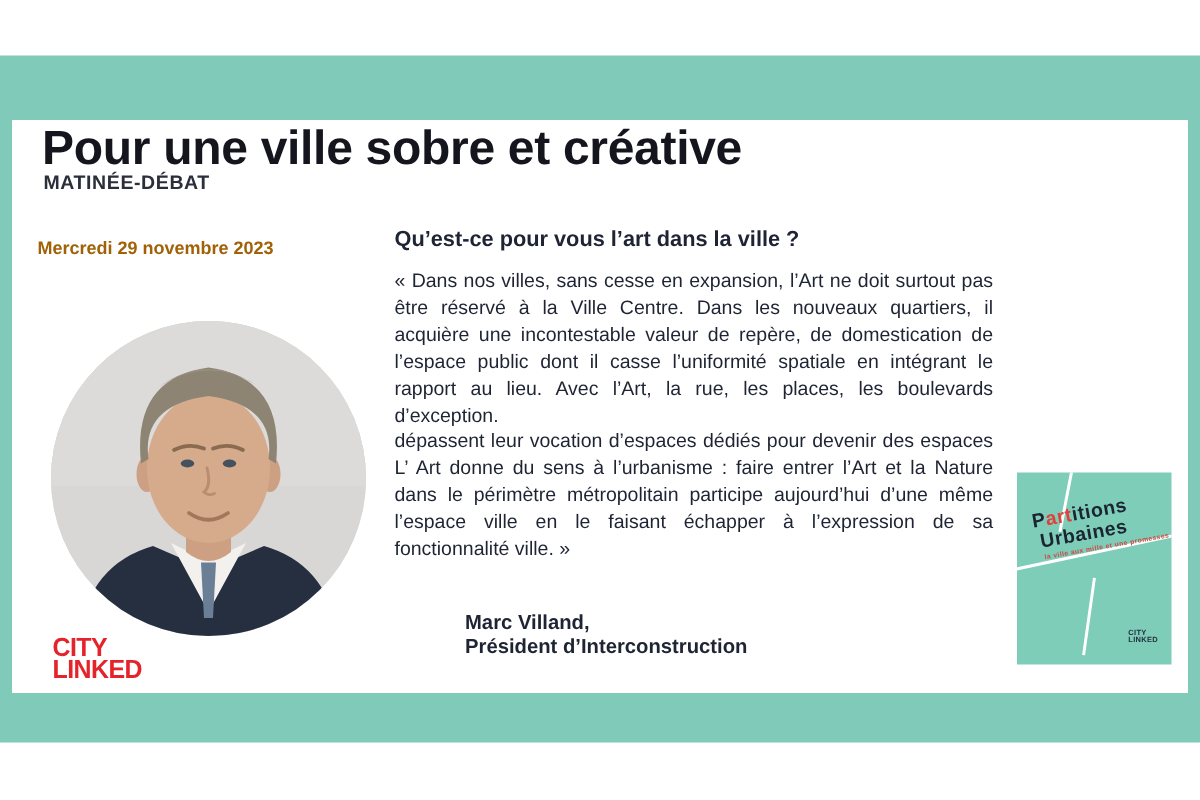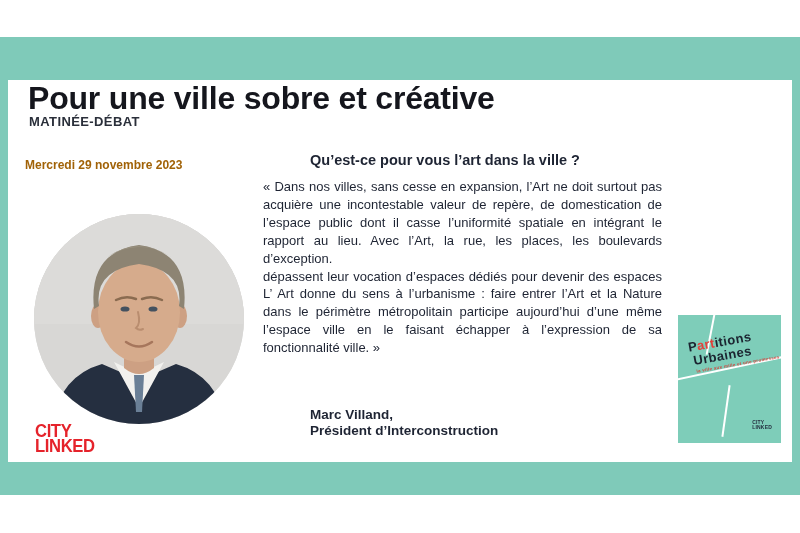--- a/index.html
+++ b/index.html
@@ -18,21 +18,21 @@
   .event-time{position:absolute;left:26px;top:169px;font-size:18px;color:#171c28;}
 
   .photo{position:absolute;left:34px;top:214px;width:210px;height:210px;border-radius:50%;
         overflow:hidden;background:#d8d7d5;}
   .photo svg{display:block;width:100%;height:100%;}
 
   .cl-logo{position:absolute;left:35px;top:424px;color:var(--red);font-weight:bold;
         font-size:17.5px;line-height:14.5px;letter-spacing:-0.4px;transform:scaleX(0.95);
         transform-origin:left top;}
 
-  .question{position:absolute;left:263px;top:152px;font-size:14.5px;font-weight:bold;color:var(--ink);margin-left:47px;}
+  .question{position:absolute;left:263px;top:152px;font-size:14.5px;font-weight:bold;color:var(--ink);}
   .quote{position:absolute;left:263px;top:178px;width:399px;font-size:13px;color:var(--ink);}
   .jline{line-height:17.9px;text-align:justify;text-align-last:justify;}
   .jline.last-line{text-align-last:left;}
   .speaker{position:absolute;left:263px;top:407px;font-size:13.5px;font-weight:bold;
         line-height:16px;color:var(--ink);margin-left:47px;}
 
   .book{position:absolute;left:678px;top:315px;width:103px;height:128px;background:var(--cover_teal);
         overflow:hidden;}
   .bline{position:absolute;background:#ffffff;}
   .bline-a{left:32px;top:-6px;width:2px;height:46px;transform:rotate(11deg);}
@@ -84,20 +84,21 @@
   <div class="cl-logo">
     <div>CITY</div>
     <div>LINKED</div>
   </div>
 
   <div class="question">Qu’est-ce pour vous l’art dans la ville ?</div>
 
   <div class="quote">
     <div>
         <div class="jline">« Dans nos villes, sans cesse en expansion, l’Art ne doit surtout pas</div>
+        <div class="jline">être réservé à la Ville Centre. Dans les nouveaux quartiers, il</div>
         <div class="jline">acquière une incontestable valeur de repère, de domestication de</div>
         <div class="jline">l’espace public dont il casse l’uniformité spatiale en intégrant le</div>
         <div class="jline">rapport au lieu. Avec l’Art, la rue, les places, les boulevards</div>
         <div class="jline last-line">d’exception.</div>
         <div class="jline">dépassent leur vocation d’espaces dédiés pour devenir des espaces</div>
       </div>
     <div>
         <div class="jline">L’ Art donne du sens à l’urbanisme : faire entrer l’Art et la Nature</div>
         <div class="jline">dans le périmètre métropolitain participe aujourd’hui d’une même</div>
         <div class="jline">l’espace ville en le faisant échapper à l’expression de sa</div>

